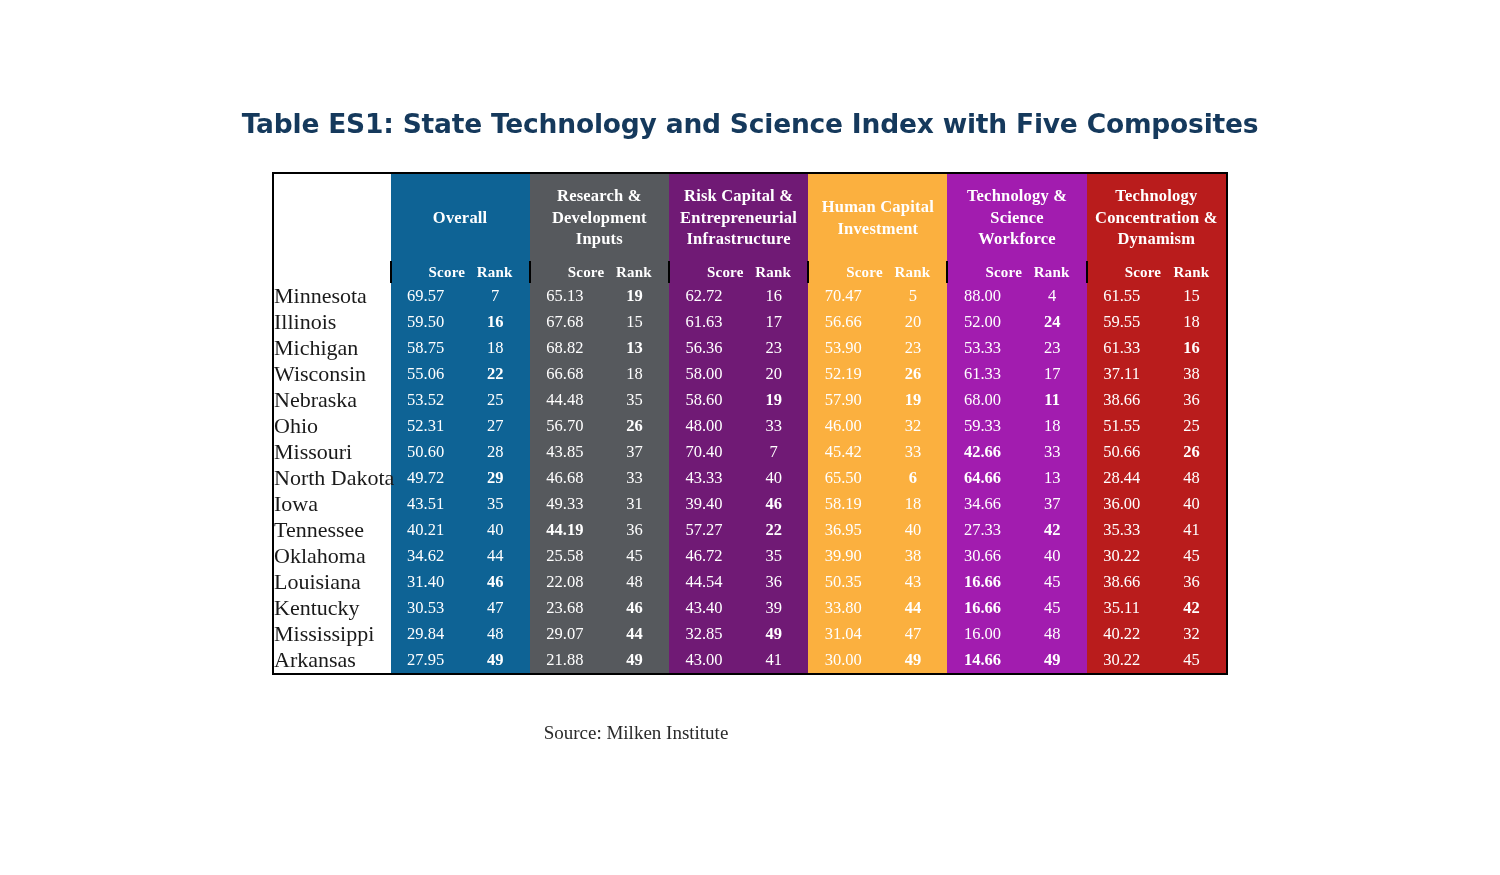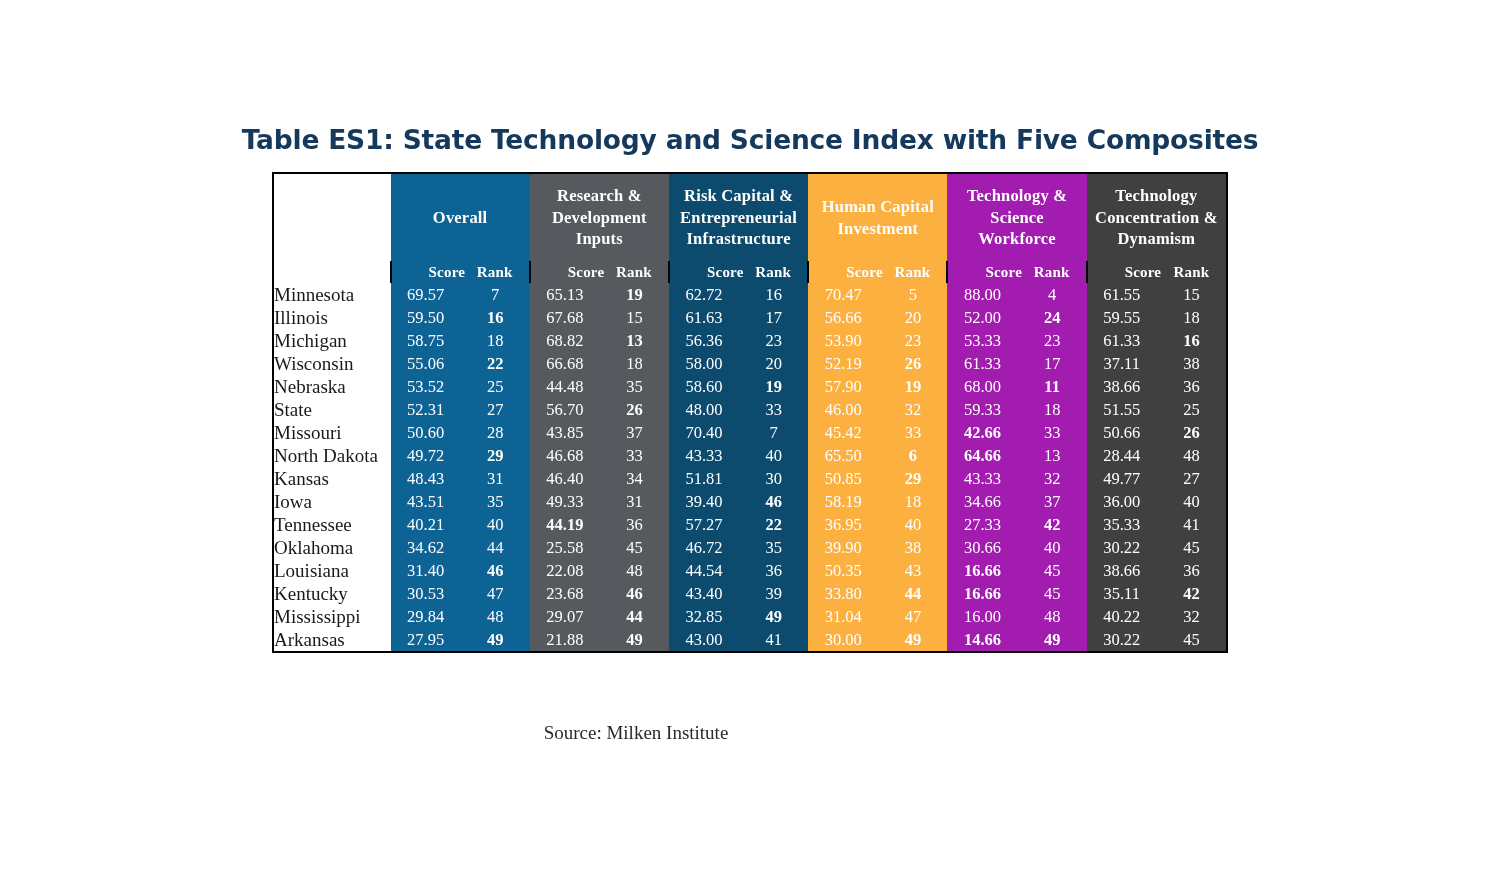--- a/index.html
+++ b/index.html
@@ -27,21 +27,20 @@
     left: 0;
     top: 108px;
     width: 1500px;
     text-align: center;
     font-family: "DejaVu Sans", sans-serif;
     font-weight: bold;
     font-size: 26.5px;
     letter-spacing: -0.2px;
     color: #15395c;
     white-space: nowrap;
-    margin-top: 16px;
   }
 
   
   #table-wrap {
     position: absolute;
     left: 272px;
     top: 172px;
     width: 956px;
     border: 2px solid #000000;
     box-sizing: border-box;
@@ -102,45 +101,45 @@
     background: #ffffff;
     border-left: 0;
   }
 
   
   .state-cell {
     height: 23px;
     background: #ffffff;
     color: #1a1a1a;
     font-family: "Liberation Serif", serif;
-    font-size: 19px;
+    font-size: 22px;
     text-align: left;
     padding-left: 4px;
     white-space: nowrap;
   }
   .num {
     height: 23px;
     text-align: center;
     font-family: "Liberation Serif", serif;
     font-size: 16.5px;
     color: #ffffff;
     white-space: nowrap;
   }
   .num.score { text-align: center; }
   .num.rank  { text-align: center; }
   .num.bold  { font-weight: bold; }
   .divider-left { border-left: 2px solid #000000; }
 
   
   .col-overall  { background: #0e6395; }
   .col-rd       { background: #56595d; }
-  .col-risk     { background: #0c4a6e; }
+  .col-risk     { background: #701a75; }
   .col-human    { background: #fbb03f; }
   .col-workf    { background: #a21caf; }
-  .col-techconc { background: #404040; }
+  .col-techconc { background: #b91c1c; }
 
   
   #source {
     position: absolute;
     left: 0;
     top: 722px;
     width: 1272px;
     text-align: center;
     font-family: "Liberation Serif", serif;
     font-size: 19px;
@@ -294,21 +293,21 @@
             <td class="num score col-risk divider-left">58.60</td>
             <td class="num rank col-risk bold">19</td>
             <td class="num score col-human divider-left">57.90</td>
             <td class="num rank col-human bold">19</td>
             <td class="num score col-workf divider-left">68.00</td>
             <td class="num rank col-workf bold">11</td>
             <td class="num score col-techconc divider-left">38.66</td>
             <td class="num rank col-techconc">36</td>
           </tr>
           <tr>
-            <td class="state-cell">State</td>
+            <td class="state-cell">Ohio</td>
             <td class="num score col-overall divider-left">52.31</td>
             <td class="num rank col-overall">27</td>
             <td class="num score col-rd divider-left">56.70</td>
             <td class="num rank col-rd bold">26</td>
             <td class="num score col-risk divider-left">48.00</td>
             <td class="num rank col-risk">33</td>
             <td class="num score col-human divider-left">46.00</td>
             <td class="num rank col-human">32</td>
             <td class="num score col-workf divider-left">59.33</td>
             <td class="num rank col-workf">18</td>
@@ -339,35 +338,20 @@
             <td class="num score col-risk divider-left">43.33</td>
             <td class="num rank col-risk">40</td>
             <td class="num score col-human divider-left">65.50</td>
             <td class="num rank col-human bold">6</td>
             <td class="num score col-workf divider-left bold">64.66</td>
             <td class="num rank col-workf">13</td>
             <td class="num score col-techconc divider-left">28.44</td>
             <td class="num rank col-techconc">48</td>
           </tr>
           <tr>
-            <td class="state-cell">Kansas</td>
-            <td class="num score col-overall divider-left">48.43</td>
-            <td class="num rank col-overall">31</td>
-            <td class="num score col-rd divider-left">46.40</td>
-            <td class="num rank col-rd">34</td>
-            <td class="num score col-risk divider-left">51.81</td>
-            <td class="num rank col-risk">30</td>
-            <td class="num score col-human divider-left">50.85</td>
-            <td class="num rank col-human bold">29</td>
-            <td class="num score col-workf divider-left">43.33</td>
-            <td class="num rank col-workf">32</td>
-            <td class="num score col-techconc divider-left">49.77</td>
-            <td class="num rank col-techconc">27</td>
-          </tr>
-          <tr>
             <td class="state-cell">Iowa</td>
             <td class="num score col-overall divider-left">43.51</td>
             <td class="num rank col-overall">35</td>
             <td class="num score col-rd divider-left">49.33</td>
             <td class="num rank col-rd">31</td>
             <td class="num score col-risk divider-left">39.40</td>
             <td class="num rank col-risk bold">46</td>
             <td class="num score col-human divider-left">58.19</td>
             <td class="num rank col-human">18</td>
             <td class="num score col-workf divider-left">34.66</td>

